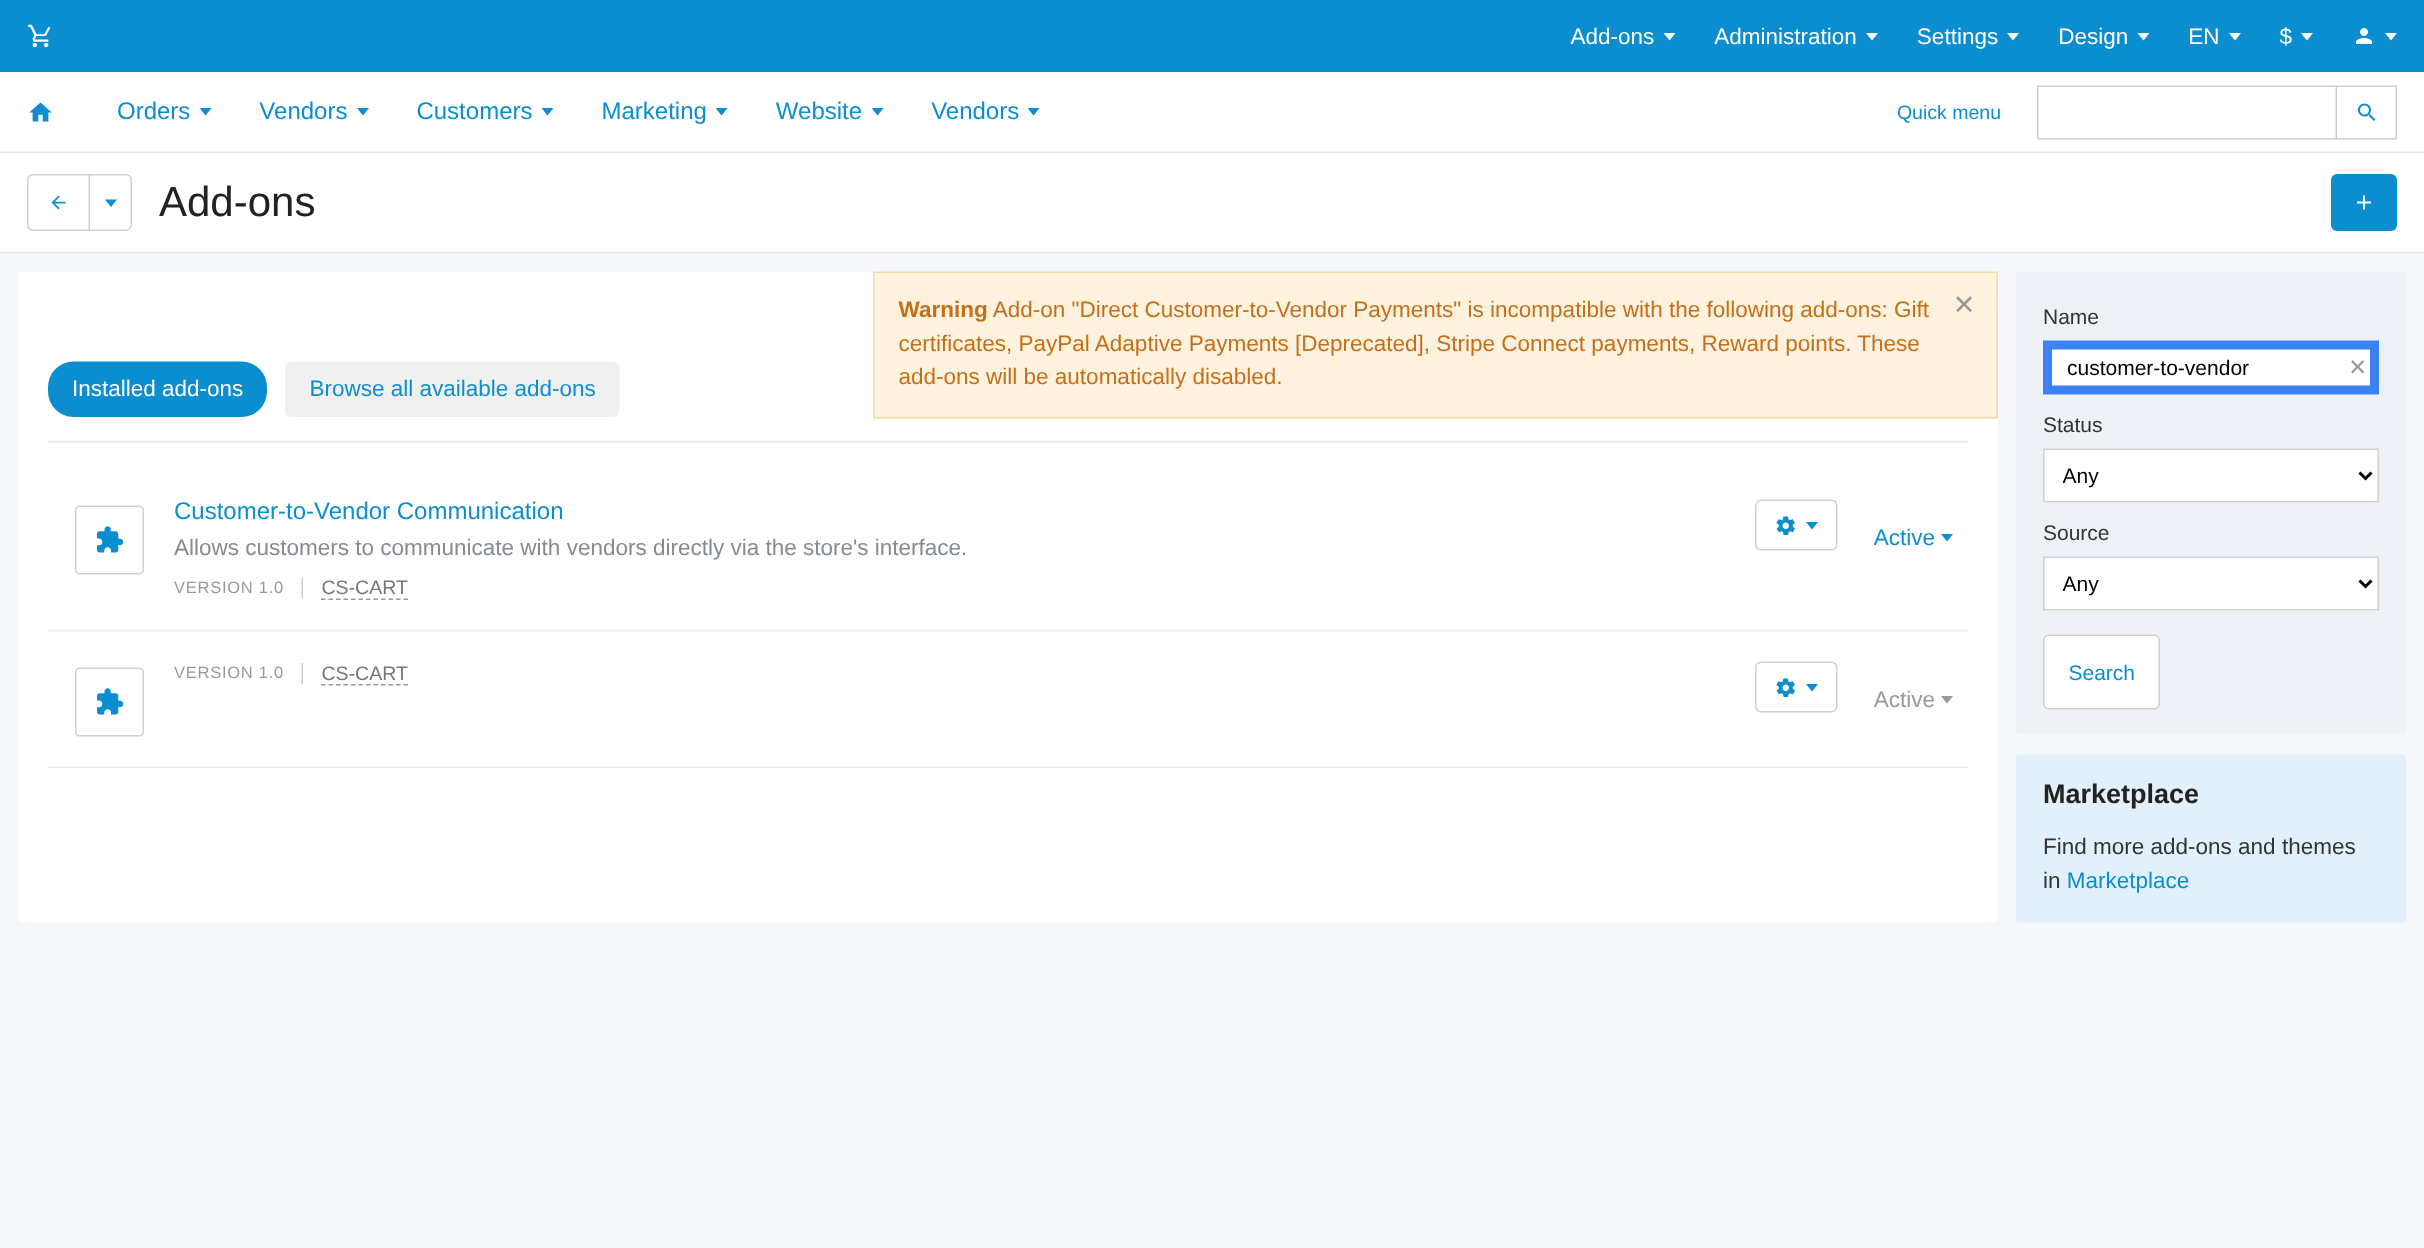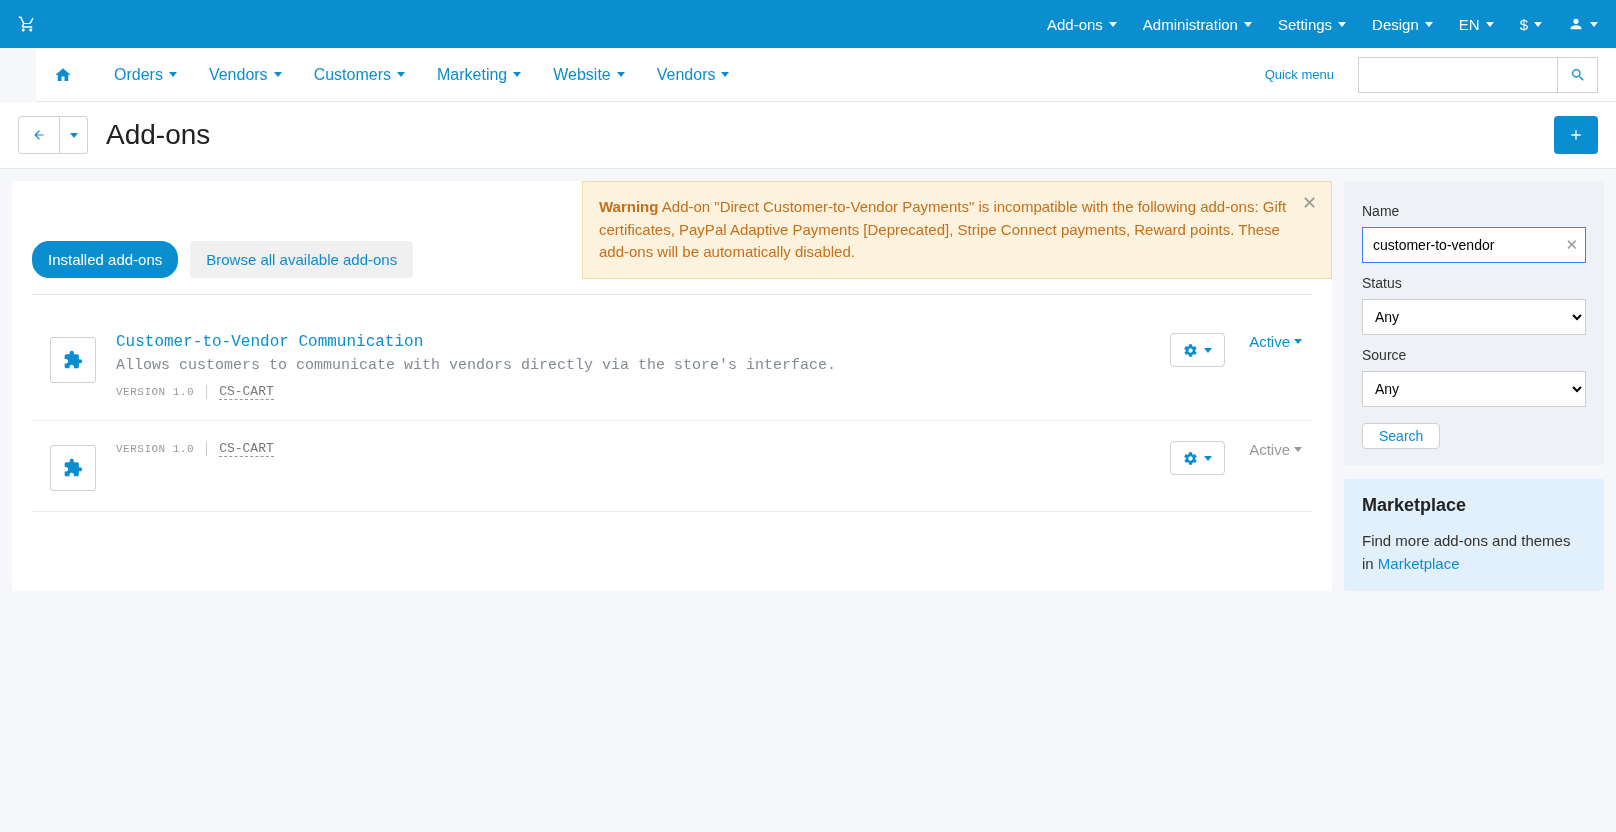--- a/index.html
+++ b/index.html
@@ -6,21 +6,21 @@
 body { font-family: -apple-system, BlinkMacSystemFont, "Segoe UI", Helvetica, Arial, sans-serif; font-size: 14px; color: #333; background: #f5f7fa; }
 
 
 .topbar { background: #0b8ecf; height: 48px; display: flex; align-items: center; padding: 0 18px; color: #fff; }
 .topbar-left { display: flex; align-items: center; }
 .topbar-right { margin-left: auto; display: flex; align-items: center; gap: 26px; }
 .topbar-item { color: #fff; font-size: 15px; font-weight: 500; cursor: pointer; display: flex; align-items: center; gap: 6px; }
 .topbar-item .caret { font-size: 10px; }
 
 
-.navbar { background: #fff; height: 54px; display: flex; align-items: center; padding: 16px 18px; border-bottom: 1px solid #e6e6e6; margin-left: 36px; }
+.navbar { background: #fff; height: 54px; display: flex; align-items: center; padding: 16px 18px; border-bottom: 1px solid #e6e6e6; }
 .navbar-home { color: #0b8ecf; font-size: 18px; cursor: pointer; padding-right: 20px; }
 .navbar-items { display: flex; gap: 32px; margin-left: 22px; }
 .navbar-item { color: #0b8ecf; font-size: 16px; font-weight: 500; cursor: pointer; display: flex; align-items: center; gap: 6px; }
 .navbar-right { margin-left: auto; display: flex; align-items: center; gap: 24px; }
 .quick-menu { color: #0b8ecf; font-size: 13px; cursor: pointer; }
 .search-group { display: flex; }
 .search-input { border: 1px solid #d0d0d0; height: 36px; width: 200px; padding: 0 10px; font-size: 14px; outline: none; }
 .search-btn { border: 1px solid #d0d0d0; border-left: none; height: 36px; width: 40px; background: #fff; color: #0b8ecf; cursor: pointer; display: flex; align-items: center; justify-content: center; }
 
 
@@ -43,42 +43,42 @@
 
 
 .tabs { display: flex; gap: 12px; margin-bottom: 18px; padding-top: 40px; border-bottom: 1px solid #e6e6e6; padding-bottom: 16px; }
 .tab { padding: 10px 16px; border-radius: 4px; font-size: 15px; cursor: pointer; }
 .tab.active { background: #0b8ecf; color: #fff; border-radius: 17px; }
 .tab.inactive { background: #f0f0f0; color: #0b8ecf; }
 
 
 .addon-row { display: flex; padding: 20px 0; border-bottom: 1px solid #eaeaea; align-items: flex-start; gap: 20px; }
 .addon-icon-box { width: 46px; height: 46px; border: 1px solid #d0d0d0; border-radius: 3px; display: flex; align-items: center; justify-content: center; color: #0b8ecf; flex-shrink: 0; margin-left: 18px; margin-top: 4px; }
-.addon-body { flex: 1; font-family: Liberation Mono, monospace; }
+.addon-body { flex: 1; }
 .addon-title { font-size: 16px; font-weight: 500; color: #222; margin-bottom: 4px; }
 .addon-title.link { color: #0b8ecf; cursor: pointer; }
 .addon-desc { font-size: 15px; color: #838b93; margin-bottom: 8px; line-height: 1.4; }
 .addon-meta { display: flex; align-items: center; gap: 12px; font-size: 11px; color: #999; text-transform: uppercase; letter-spacing: .5px; }
 .addon-meta .sep { width: 1px; height: 14px; background: #ccc; }
 .addon-meta .author { font-size: 13px; text-transform: none; letter-spacing: 0; border-bottom: 1px dashed #999; cursor: pointer; color: #777; }
-.addon-actions { display: flex; align-items: flex-start; gap: 24px; margin-right: 10px; }
+.addon-actions { display: flex; align-items: flex-end; gap: 24px; margin-right: 10px; }
 .gear-btn { border: 1px solid #d0d0d0; background: #fff; height: 34px; padding: 0 12px; border-radius: 4px; cursor: pointer; display: flex; align-items: center; gap: 6px; color: #0b8ecf; }
 .status-link { color: #0b8ecf; font-size: 15px; cursor: pointer; display: flex; align-items: center; gap: 4px; }
 .status-link.disabled { color: #999; }
 
 
 .panel { background: #eef2f6; padding: 16px 18px; border-radius: 2px; }
 .panel.marketplace { background: #e1f0fa; }
 .label { font-size: 14px; color: #333; margin-bottom: 8px; display: block; margin-top: 12px; }
 .label:first-child { margin-top: 6px; }
 .input-wrap { position: relative; }
-.text-input { width: 100%; height: 36px; border: 1px solid #3b82f6; padding: 0 30px 0 10px; font-size: 14px; background: #fff; }
+.text-input { width: 100%; height: 36px; border: 6px solid #3b82f6; padding: 0 30px 0 10px; font-size: 14px; background: #fff; }
 .clear-input { position: absolute; right: 8px; top: 50%; transform: translateY(-50%); color: #999; cursor: pointer; font-size: 15px; background: none; border: none; }
 .select { width: 100%; height: 36px; border: 1px solid #d0d0d0; padding: 0 8px; font-size: 14px; background: #fff; }
-.search-button { border: 1px solid #d0d0d0; background: #fff; color: #0b8ecf; padding: 4px 16px; border-radius: 4px; font-size: 14px; cursor: pointer; margin-top: 16px; }
+.search-button { border: 1px solid #d0d0d0; background: #fff; color: #0b8ecf; padding: 16px 16px; border-radius: 4px; font-size: 14px; cursor: pointer; margin-top: 16px; }
 .panel h3 { font-size: 18px; font-weight: 600; margin-bottom: 14px; color: #222; }
 .panel p { font-size: 15px; color: #333; line-height: 1.5; }
 .panel p a { color: #0b8ecf; text-decoration: none; }
 
 .caret { display: inline-block; width: 0; height: 0; border-left: 4px solid transparent; border-right: 4px solid transparent; border-top: 5px solid currentColor; vertical-align: middle; }
 svg { display: block; }
 </style>
 </head>
 <body>
 

